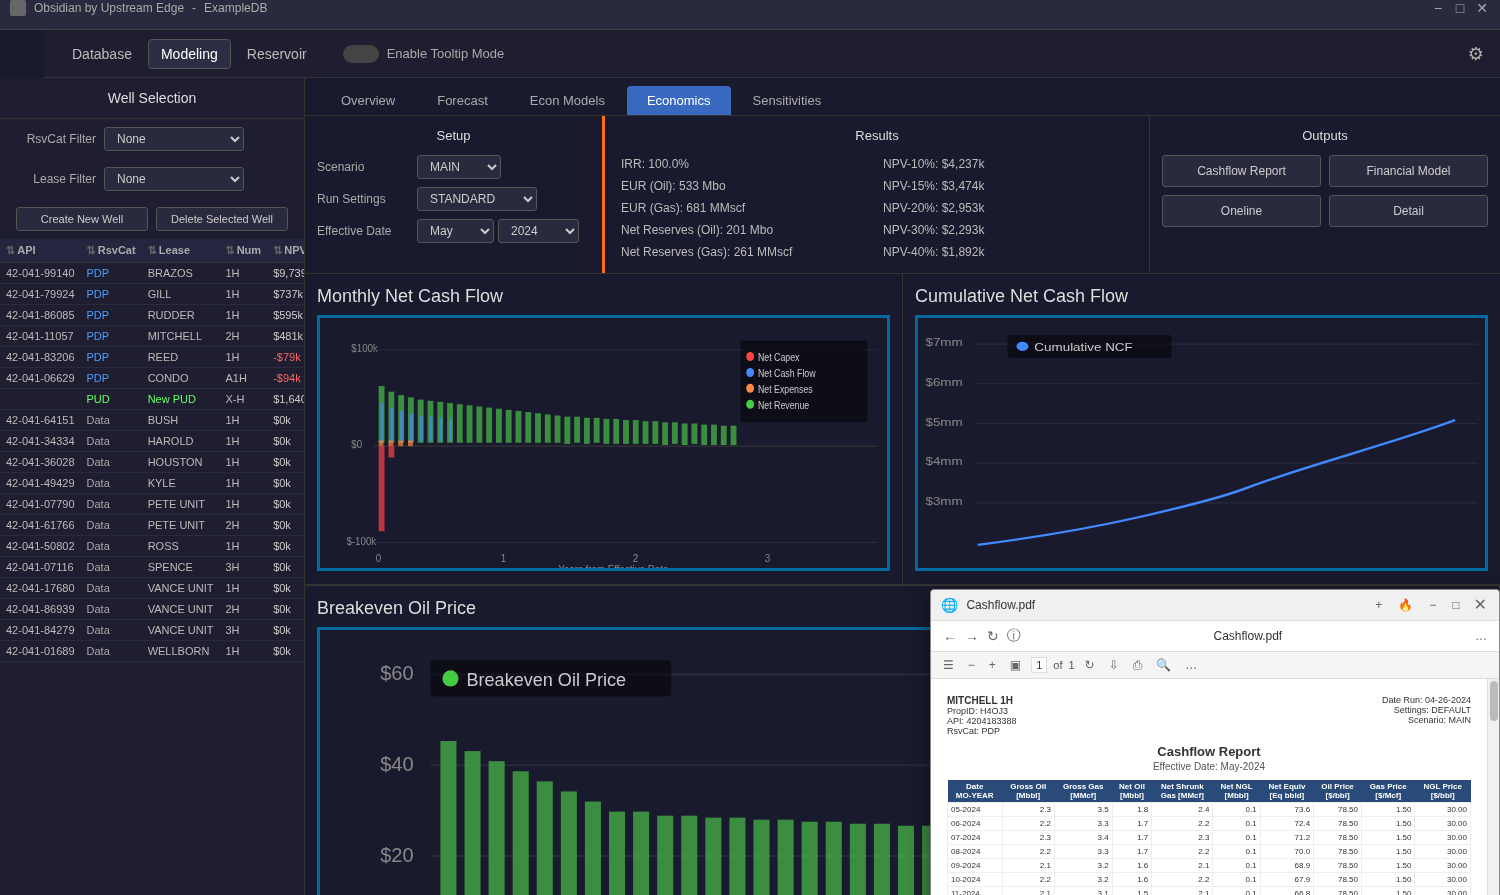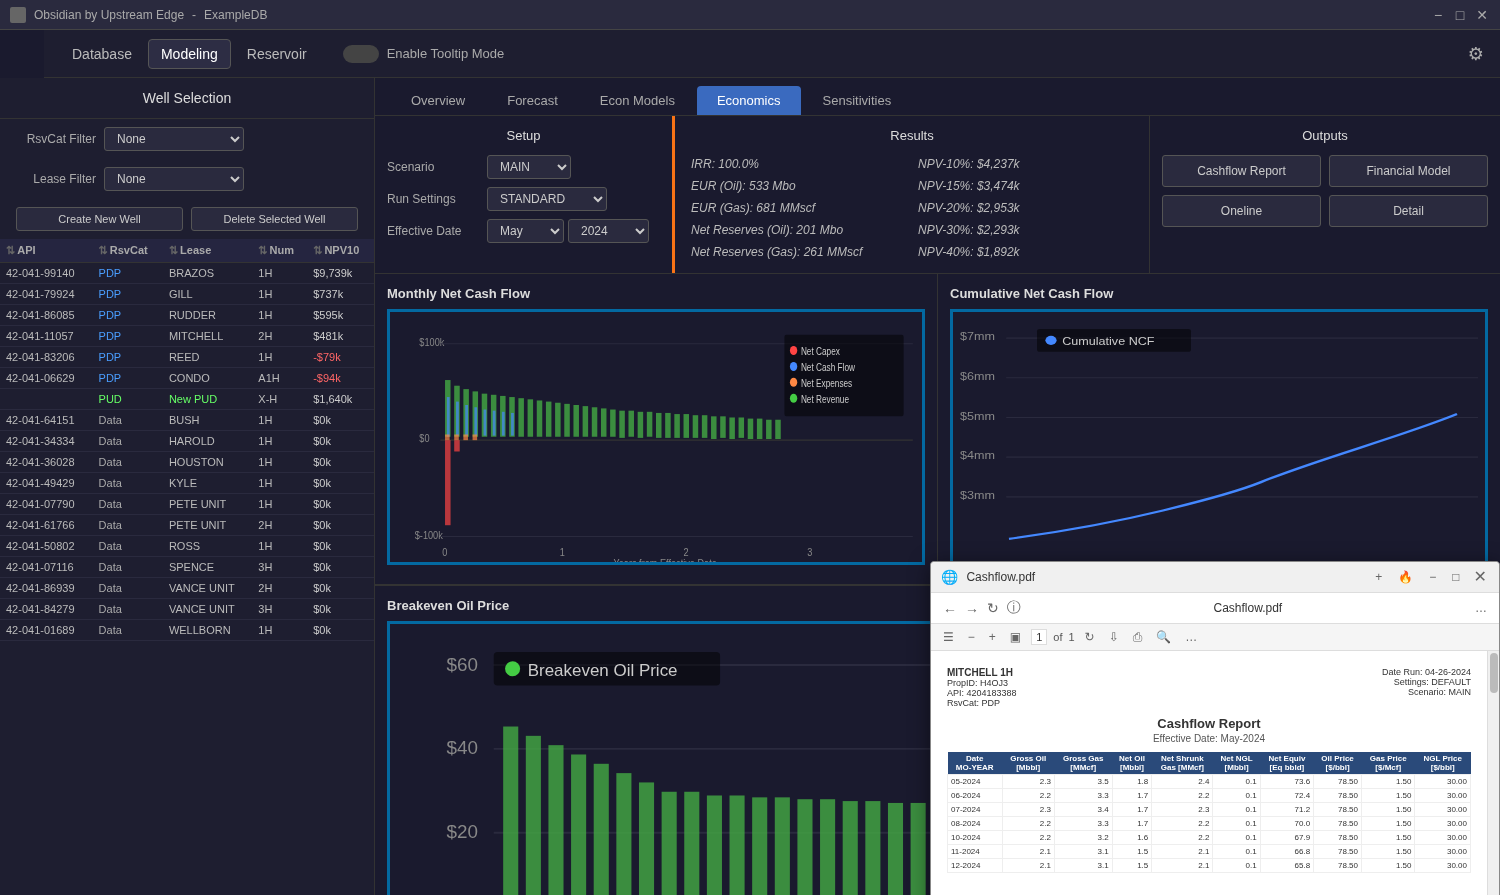--- a/index.html
+++ b/index.html
@@ -1,38 +1,38 @@
 <!DOCTYPE html>
 <html><head>
   <meta charset="utf-8">
   <style>
     * { box-sizing: border-box; margin: 0; padding: 0; }
     body { font-family: 'Segoe UI', Arial, sans-serif; font-size: 12px; background: #1a1a2e; color: #ccc; overflow: hidden; width: 1500px; height: 895px; }
     
     
-    .titlebar { background: #2a2a3e; height: 30px; display: flex; align-items: center; padding: 0 10px; justify-content: space-between; border-bottom: 1px solid #444; }
+    .titlebar { background: #2a2a3e; height: 30px; display: flex; align-items: flex-start; padding: 0 10px; justify-content: space-between; border-bottom: 1px solid #444; }
     .titlebar-left { display: flex; align-items: center; gap: 8px; font-size: 12px; color: #aaa; }
     .titlebar-icon { width: 16px; height: 16px; background: #666; border-radius: 2px; }
     .titlebar-controls { display: flex; gap: 6px; }
     .titlebar-btn { width: 16px; height: 16px; display: flex; align-items: center; justify-content: center; color: #aaa; cursor: pointer; font-size: 14px; }
     
     
     .topnav { background: #1e1e30; height: 48px; display: flex; align-items: center; padding: 0 16px; gap: 4px; border-bottom: 1px solid #333; margin-left: 44px; }
     .nav-item { padding: 6px 12px; color: #bbb; cursor: pointer; font-size: 14px; border-radius: 4px; }
     .nav-item.active { background: #2d2d44; color: #fff; border: 1px solid #555; }
     .toggle-container { display: flex; align-items: center; gap: 8px; margin-left: 20px; }
     .toggle { width: 36px; height: 18px; background: #444; border-radius: 9px; cursor: pointer; position: relative; }
     .toggle-label { color: #aaa; font-size: 13px; }
     .gear-icon { margin-left: auto; color: #aaa; font-size: 18px; cursor: pointer; }
     
     
     .main-layout { display: flex; height: calc(895px - 78px); }
     
     
-    .left-panel { width: 375px; background: #1e1e30; border-right: 1px solid #333; display: flex; flex-direction: column; }
+    .left-panel { width: 305px; background: #1e1e30; border-right: 1px solid #333; display: flex; flex-direction: column; }
     .well-selection-title { text-align: center; padding: 12px; font-size: 14px; color: #ddd; border-bottom: 1px solid #333; }
     .filter-row { display: flex; align-items: center; padding: 8px 16px; gap: 8px; }
     .filter-label { color: #aaa; font-size: 12px; min-width: 80px; text-align: right; }
     .filter-select { background: #2a2a3e; border: 1px solid #555; color: #ccc; padding: 3px 8px; border-radius: 3px; font-size: 12px; width: 140px; cursor: pointer; }
     .well-actions { display: flex; gap: 8px; padding: 8px 16px; }
     .action-btn { background: #2a2a3e; border: 1px solid #555; color: #ccc; padding: 5px 10px; border-radius: 3px; cursor: pointer; font-size: 11px; flex: 1; text-align: center; }
     
     
     .well-table { flex: 1; overflow-y: auto; }
     .well-table table { width: 100%; border-collapse: collapse; font-size: 11px; }
@@ -61,29 +61,29 @@
     
     .setup-panel { width: 300px; border-right: 3px solid #f97316; padding: 12px; }
     .setup-title { text-align: center; font-size: 13px; color: #ddd; margin-bottom: 12px; }
     .setup-row { display: flex; align-items: center; margin-bottom: 8px; }
     .setup-row-label { color: #aaa; font-size: 12px; min-width: 100px; }
     .setup-select { background: #2a2a3e; border: 1px solid #555; color: #ccc; padding: 3px 24px 3px 8px; border-radius: 3px; font-size: 12px; cursor: pointer; }
     .date-selects { display: flex; gap: 4px; }
     
     .results-panel { flex: 1; border-right: 1px solid #333; padding: 12px; }
     .results-title { text-align: center; font-size: 13px; color: #ddd; margin-bottom: 12px; }
-    .results-grid { display: grid; grid-template-columns: 1fr 1fr; gap: 4px; font-style: italic; }
+    .results-grid { display: grid; grid-template-columns: 1fr 1fr; gap: 4px; }
     .result-item { font-size: 12px; color: #bbb; padding: 2px 4px; }
     
     .outputs-panel { width: 350px; padding: 12px; }
     .outputs-title { text-align: center; font-size: 13px; color: #ddd; margin-bottom: 12px; }
     .outputs-grid { display: grid; grid-template-columns: 1fr 1fr; gap: 8px; }
     .output-btn { background: #2a2a3e; border: 1px solid #555; color: #ccc; padding: 8px 12px; border-radius: 3px; cursor: pointer; font-size: 12px; text-align: center; }
     .chart-container { flex: 1; padding: 12px; border-right: 1px solid #333; position: relative; }
-    .chart-title { font-size: 13px; color: #ddd; margin-bottom: 8px; font-weight: bold; }
+    .chart-title { font-size: 18px; color: #ddd; margin-bottom: 8px; }
     .chart-area { background: #1a1a2e; border: 3px solid #0369a1; height: calc(100% - 30px); position: relative; overflow: hidden; }
     
     
     .svg-chart { width: 100%; height: 100%; }
     
     
     .pdf-popup { position: absolute; right: 0; bottom: 0; width: 570px; height: 420px; background: #fff; border: 1px solid #888; border-radius: 4px; box-shadow: 0 4px 20px rgba(0,0,0,0.5); display: flex; flex-direction: column; z-index: 100; }
     .pdf-titlebar { background: #f0f0f0; padding: 6px 10px; display: flex; align-items: center; gap: 8px; border-bottom: 1px solid #ddd; border-radius: 4px 4px 0 0; }
     .pdf-title-text { font-size: 12px; color: #333; flex: 1; }
     .pdf-nav-btn { background: none; border: none; cursor: pointer; padding: 2px 4px; color: #666; font-size: 14px; }
@@ -272,20 +272,27 @@
     <td style="color:#aaa">Data</td>
     <td style="color:#bbb">ROSS</td>
     <td>1H</td>
     <td style="color:#ccc">$0k</td>
   </tr>
             <tr>
     <td>42-041-07116</td>
     <td style="color:#aaa">Data</td>
     <td style="color:#bbb">SPENCE</td>
     <td>3H</td>
+    <td style="color:#ccc">$0k</td>
+  </tr>
+            <tr>
+    <td>42-041-17680</td>
+    <td style="color:#aaa">Data</td>
+    <td style="color:#bbb">VANCE UNIT</td>
+    <td>1H</td>
     <td style="color:#ccc">$0k</td>
   </tr>
             <tr>
     <td>42-041-86939</td>
     <td style="color:#aaa">Data</td>
     <td style="color:#bbb">VANCE UNIT</td>
     <td>2H</td>
     <td style="color:#ccc">$0k</td>
   </tr>
             <tr>
@@ -654,20 +661,32 @@
                               <td>3.3</td>
                               <td>1.7</td>
                               <td>2.2</td>
                               <td>0.1</td>
                               <td>70.0</td>
                               <td>78.50</td>
                               <td>1.50</td>
                               <td>30.00</td>
                             </tr>
                             <tr>
+                              <td>09-2024</td>
+                              <td>2.1</td>
+                              <td>3.2</td>
+                              <td>1.6</td>
+                              <td>2.1</td>
+                              <td>0.1</td>
+                              <td>68.9</td>
+                              <td>78.50</td>
+                              <td>1.50</td>
+                              <td>30.00</td>
+                            </tr>
+                            <tr>
                               <td>10-2024</td>
                               <td>2.2</td>
                               <td>3.2</td>
                               <td>1.6</td>
                               <td>2.2</td>
                               <td>0.1</td>
                               <td>67.9</td>
                               <td>78.50</td>
                               <td>1.50</td>
                               <td>30.00</td>

